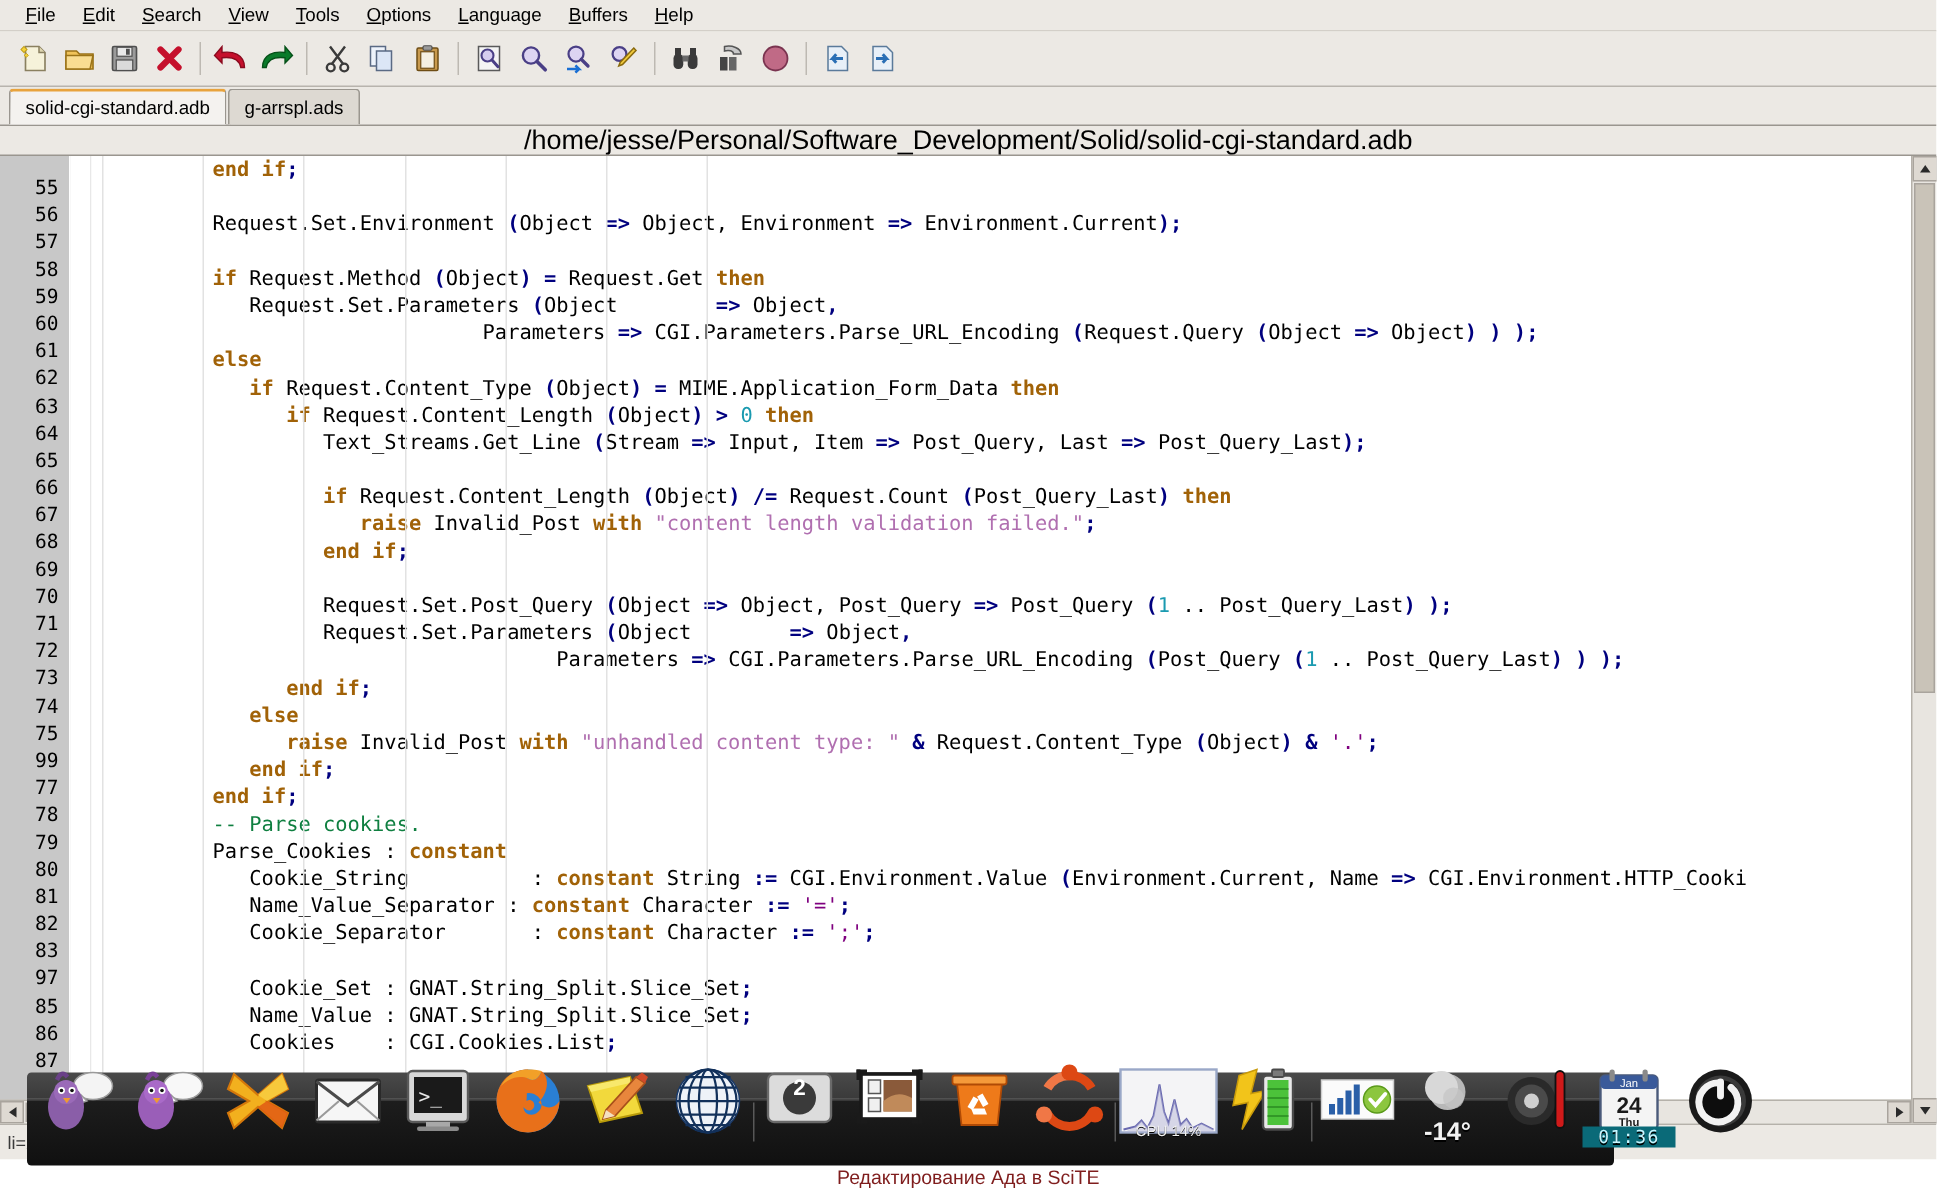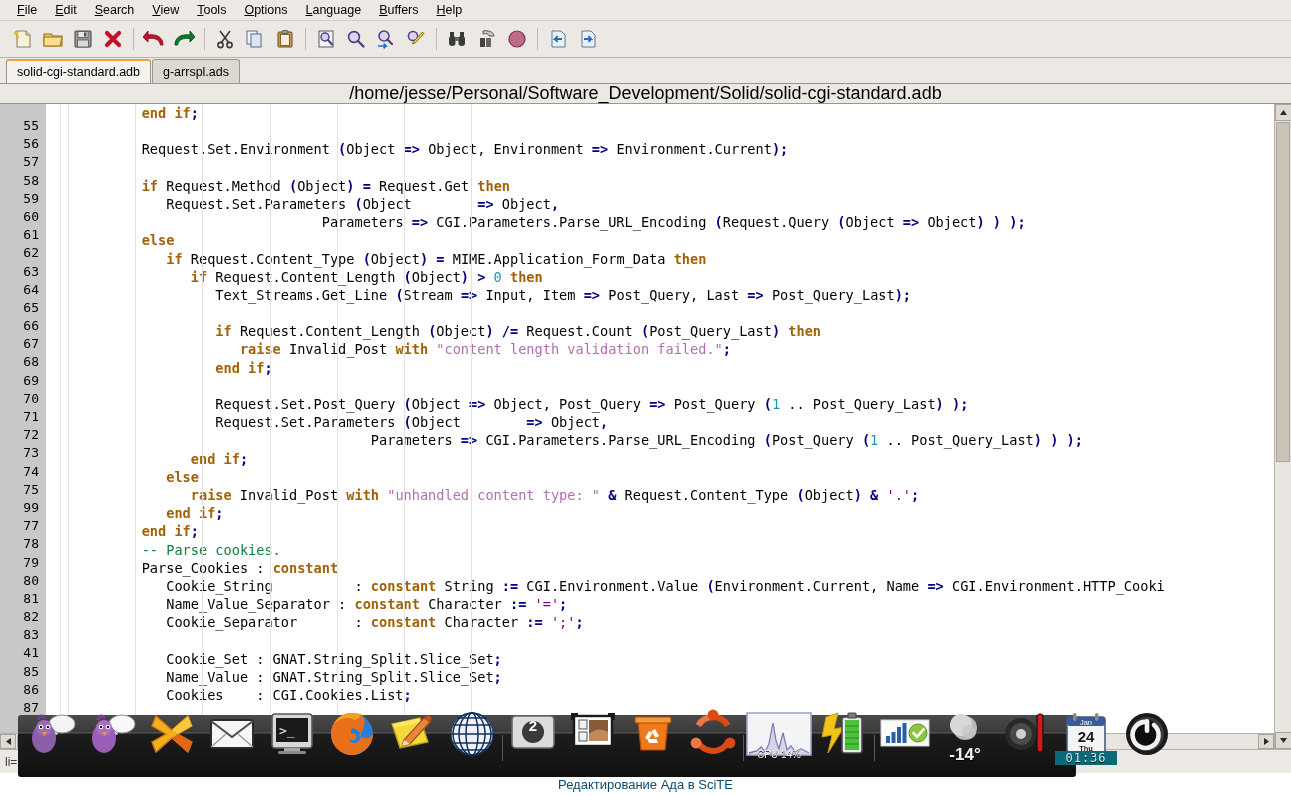--- a/index.html
+++ b/index.html
@@ -248,21 +248,21 @@
     text-shadow: 0 1px 0 #000;
     pointer-events: none;
   }
 
   
   .caption {
     position: absolute; left: 0; top: 773px;
     width: 1291px; height: 23px;
     display: flex; align-items: center; justify-content: center;
     background: #ffffff;
-    font-size: 13px; color: #0c4a6e;
+    font-size: 13px; color: #7f1d1d;
   }
 
   svg { display: block; }
 </style>
 </head>
 <body>
 
 <div id="app">
 
   <div class="menubar" id="menubar">
@@ -439,21 +439,21 @@
         <div class="ln">74</div>
         <div class="ln">75</div>
         <div class="ln">99</div>
         <div class="ln">77</div>
         <div class="ln">78</div>
         <div class="ln">79</div>
         <div class="ln">80</div>
         <div class="ln">81</div>
         <div class="ln">82</div>
         <div class="ln">83</div>
-        <div class="ln">41</div>
+        <div class="ln">97</div>
         <div class="ln">85</div>
         <div class="ln">86</div>
         <div class="ln">87</div>
         <div class="ln">88</div>
         <div class="ln">89</div>
       </div>
     <div class="foldmargin"></div>
     <div class="code-area" id="code-area">
       <div class="guides" id="guides">
           <div class="guide" style="left: 0px;"></div>

